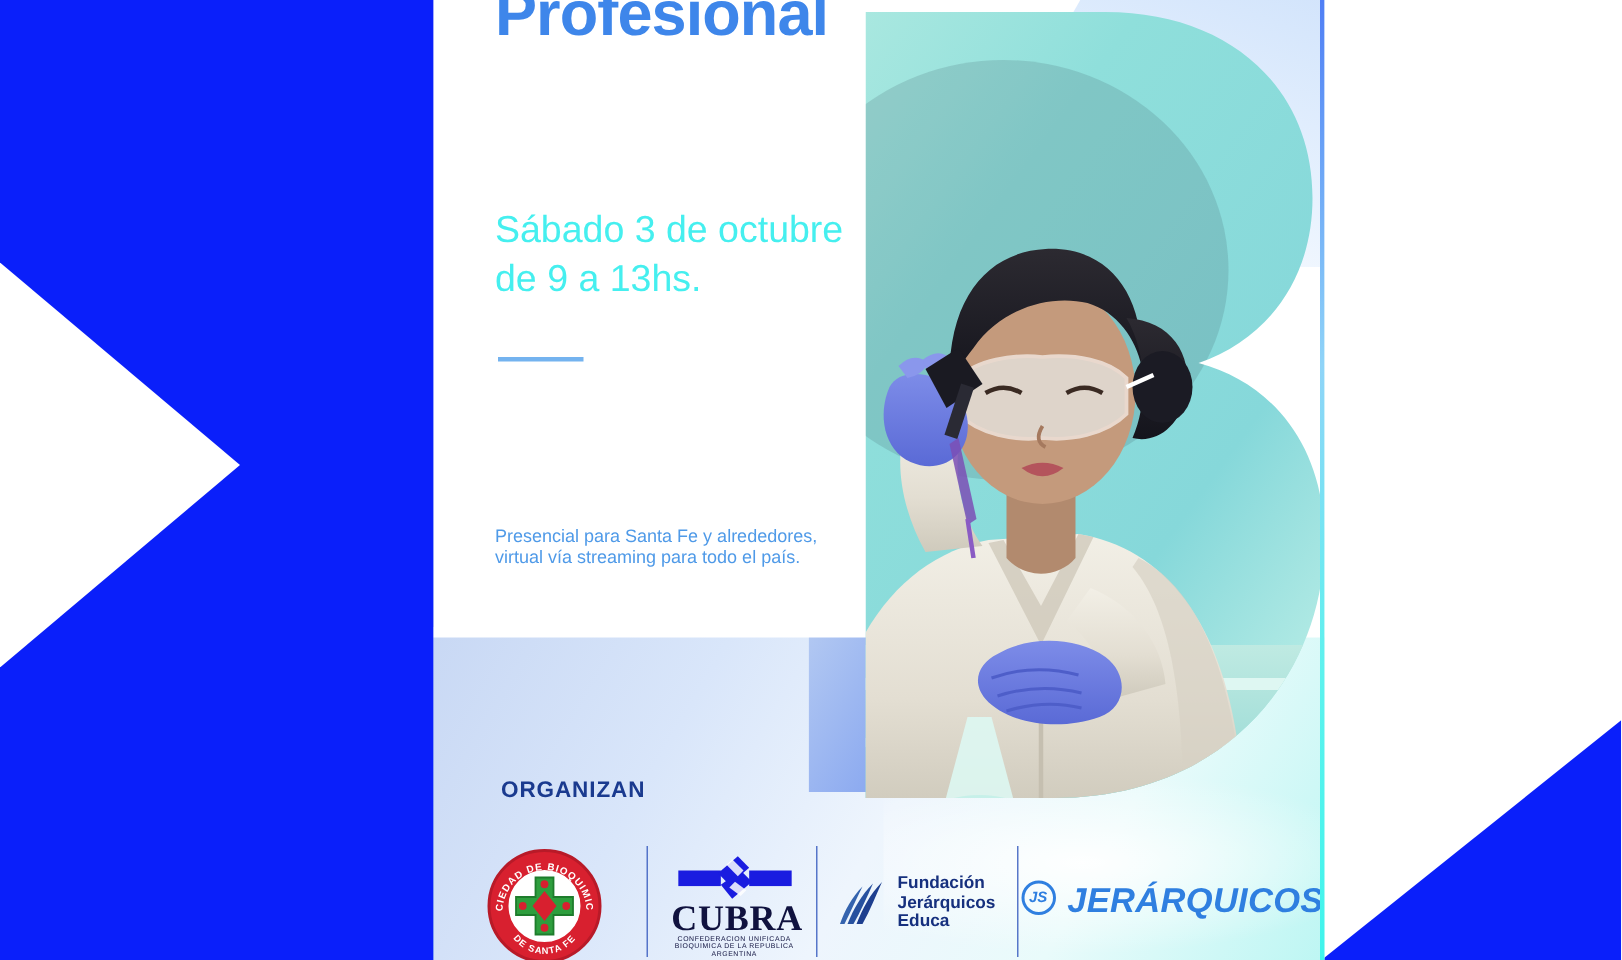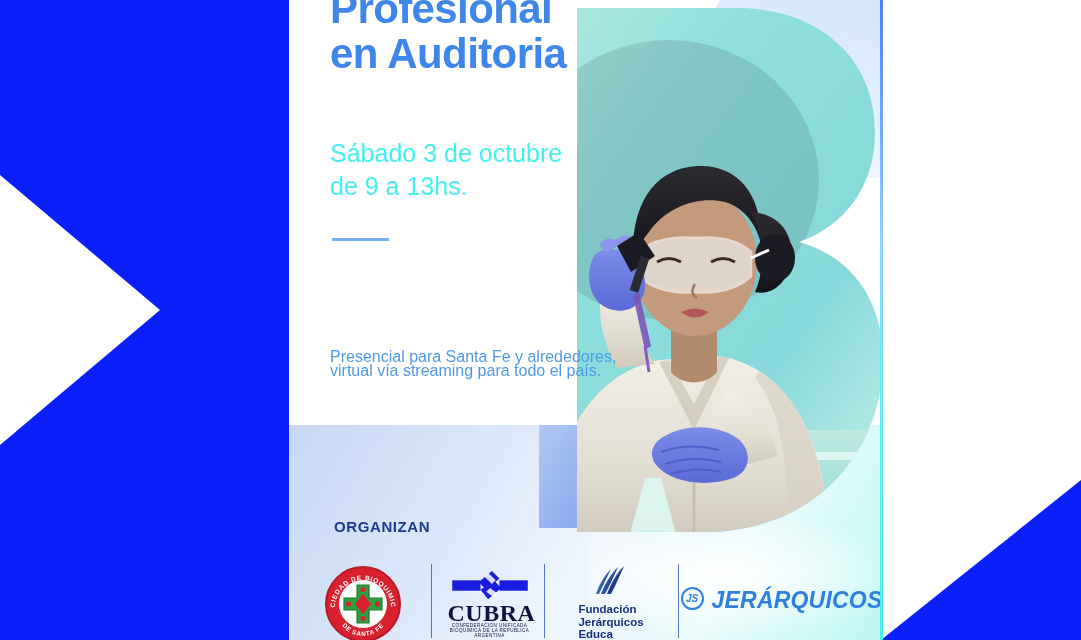--- a/index.html
+++ b/index.html
@@ -89,21 +89,21 @@
   .rule{
     position:absolute; left:43px; top:238px; width:57px; height:3px;
     background:#74b3ef; z-index:20;
   }
   .venue{
     position:absolute; left:41px; top:265px; width:320px; z-index:20;
     font-size:17px; line-height:22px; color:#4f9ae8; font-weight:400;
   }
   .note{
     position:absolute; left:41px; top:350px; width:300px; z-index:20;
-    font-size:16px; line-height:14px; color:#4f9ae8;
+    font-size:12px; line-height:14px; color:#4f9ae8;
   }
   .organizan{
     position:absolute; left:45px; top:518px; z-index:25;
     font-size:15px; font-weight:700; letter-spacing:.6px; color:#1a3a8f;
   }
 
   
   .logo-strip{
     position:absolute; left:0px; top:560px; width:594px; height:80px; z-index:25;
     display:flex; align-items:flex-start;
@@ -138,21 +138,21 @@
   }
 
   
   .cubra{ width:84px; margin-top:6px; text-align:center; }
   .cubra-mark{ height:34px; position:relative; }
   .cubra-word{ font-family:"Liberation Serif", serif; font-size:24px; font-weight:700;
                letter-spacing:.5px; color:#10123f; line-height:20px; }
   .cubra-sub{ font-size:4.6px; letter-spacing:.4px; color:#10123f; }
 
   
-  .fund{ display:flex; align-items:center; gap:6px; margin-top:4px;flex-direction:column; }
+  .fund{ display:flex; align-items:center; gap:6px; margin-top:4px; }
   .fund-txt{ font-size:11.5px; font-weight:700; line-height:12.4px; color:#16307e; }
 
   
   .jer{ display:flex; align-items:flex-start; gap:8px; }
   .js-badge{
     width:23px; height:23px; border-radius:50%;
     border:2px solid #2f7fe0; color:#2f7fe0;
     font-size:10px; font-weight:700; font-style:italic;
     display:flex; align-items:center; justify-content:center;
   }
@@ -311,21 +311,20 @@
           <path d="M140,538 L156,478 L172,478 L188,538 Z" fill="#ddf7f2" opacity=".9"></path>
           <ellipse cx="164" cy="538" rx="26" ry="8" fill="#c3efe8" opacity=".9"></ellipse>
         </g>
       </svg>
     </div>
 
     <div class="lower-white-glow"></div>
 
     <div class="headline">
       <div>Profesional</div>
-      <div>en Auditoria</div>
     </div>
 
     <div class="date-line">
       <div>Sábado 3 de octubre</div>
       <div>de 9 a 13hs.</div>
     </div>
 
     <div class="rule"></div>
 
 

